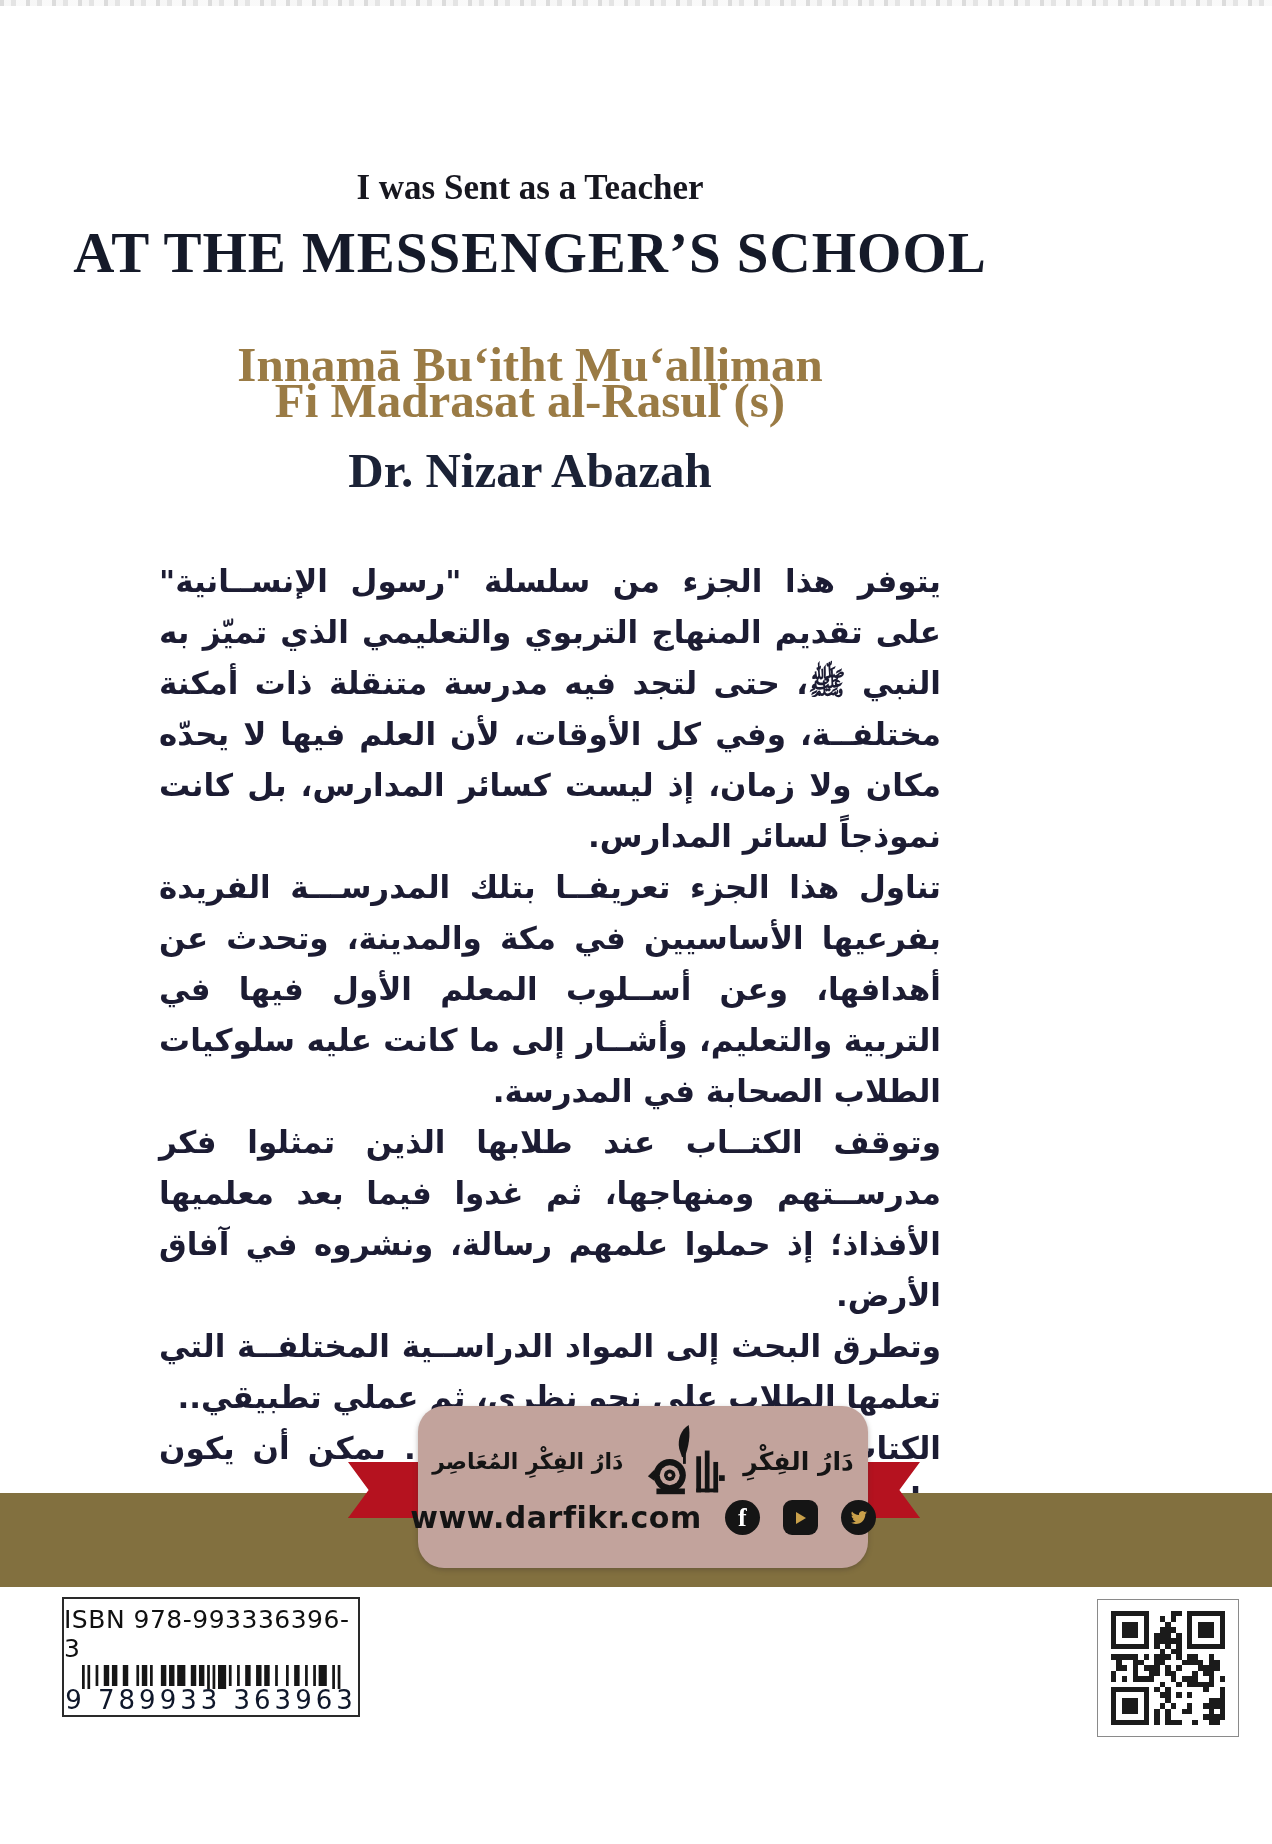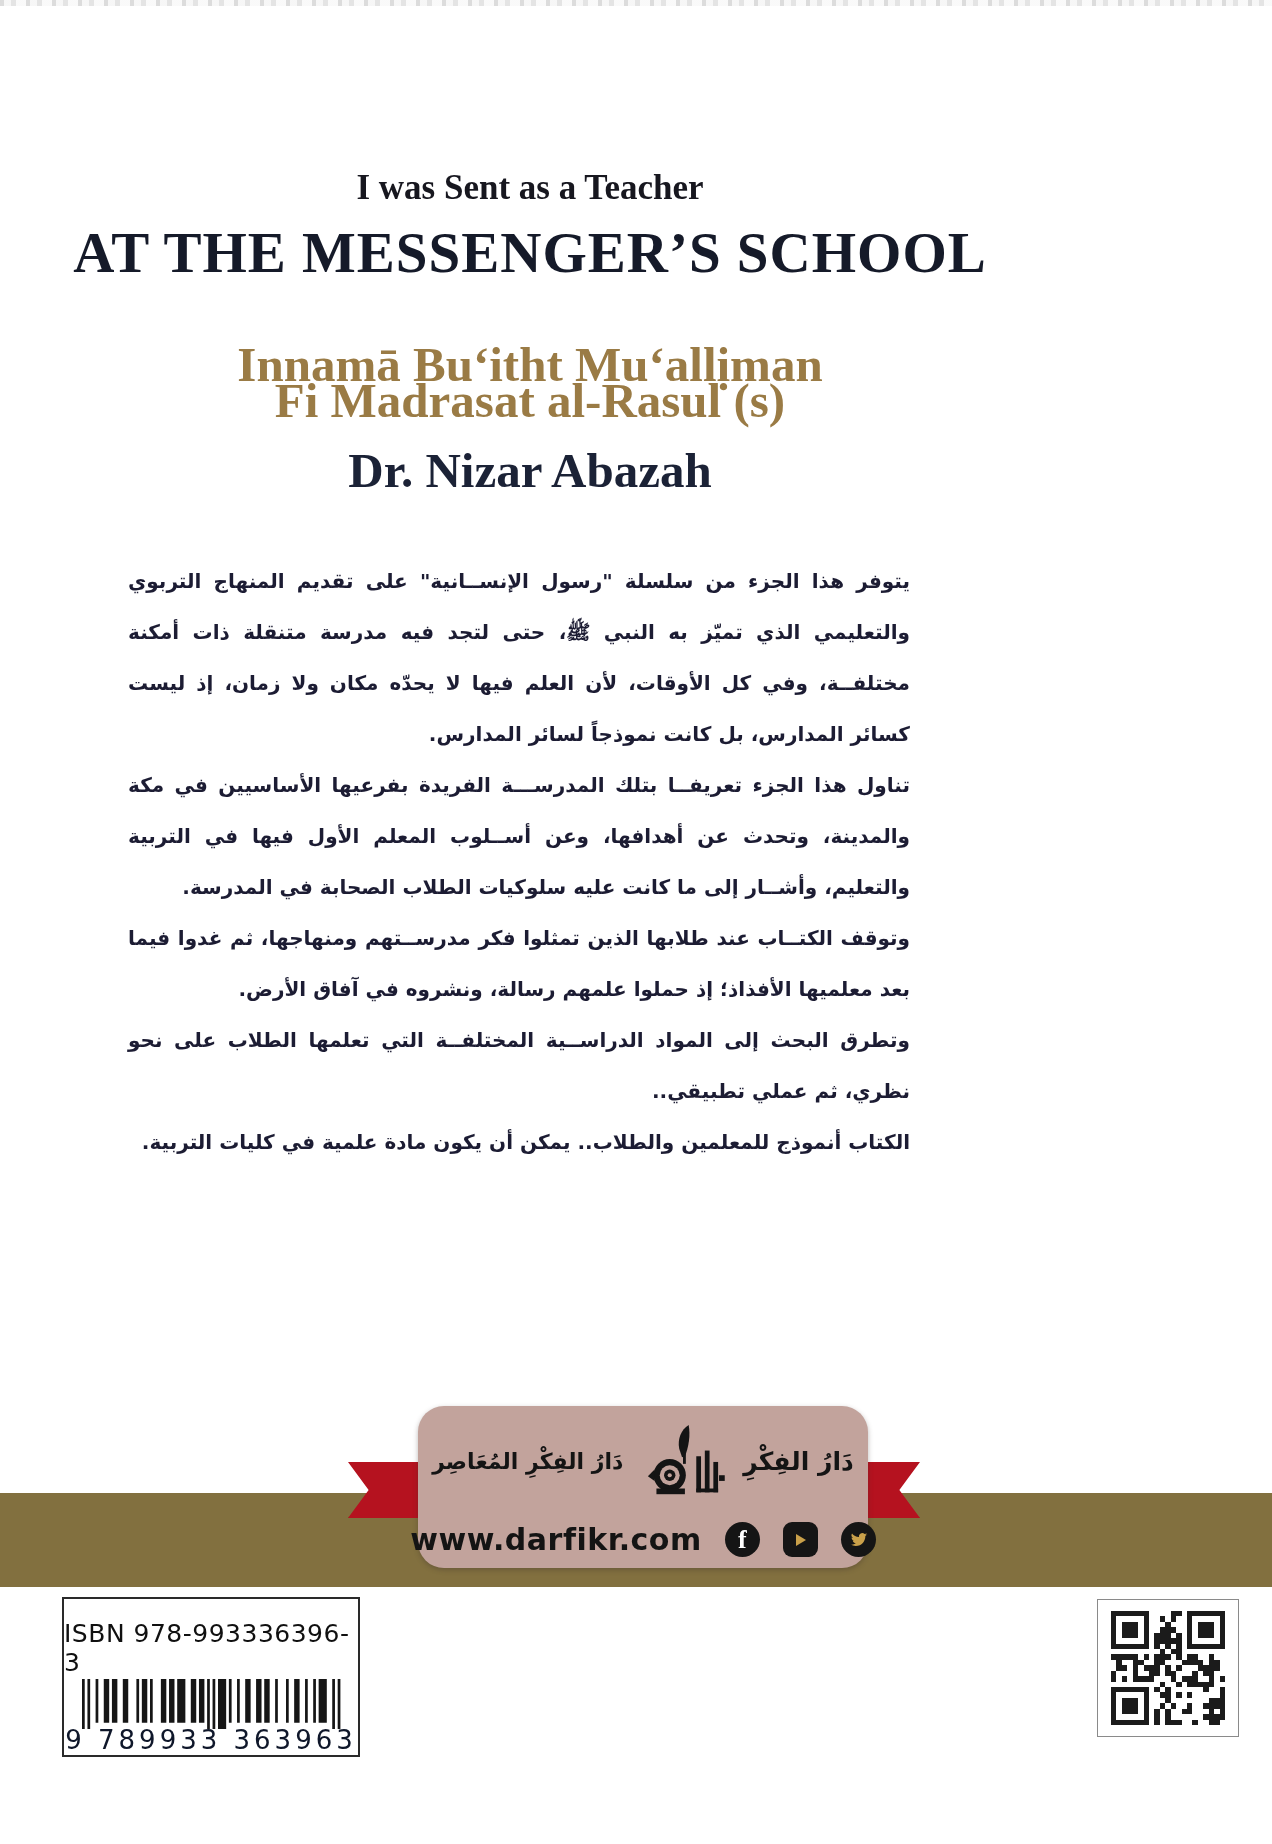--- a/index.html
+++ b/index.html
@@ -14,50 +14,50 @@
   }
   
   .titles{position:absolute;left:0;top:0;width:1060px;text-align:center;}
   .t-sub{position:absolute;top:168px;left:0;width:100%;font-size:35px;font-weight:bold;color:#17171f;}
   .t-main{position:absolute;top:220px;left:0;width:100%;font-size:57px;font-weight:bold;color:#151a29;letter-spacing:1px;}
   .t-tr{position:absolute;left:0;width:100%;font-size:49px;font-weight:bold;color:#9a7b45;}
   .t-tr1{top:306px;margin-top:30px;} .t-tr2{top:372px;}
   .t-author{position:absolute;top:442px;left:0;width:100%;font-size:49px;font-weight:bold;color:#1b2236;}
   
   .arabic{
-    position:absolute;left:128px;top:556px;width:782px;direction:rtl;
+    position:absolute;left:159px;top:556px;width:782px;direction:rtl;
     font-family:"DejaVu Sans",sans-serif;font-weight:bold;
-    font-size:20px;line-height:51px;color:#1c1c33;
+    font-size:31px;line-height:51px;color:#1c1c33;
     text-align:justify;text-align-last:right;
   }
   .arabic p{margin:0;}
   
   .band{position:absolute;left:0;top:1493px;width:1272px;height:94px;background:#82703f;z-index:1;}
   .ribbon{position:absolute;top:1462px;height:56px;background:#b5121f;z-index:2;box-shadow:0 3px 2px rgba(40,30,30,.45);}
   .ribbon-left{left:348px;width:86px;clip-path:polygon(0 0,100% 0,100% 100%,0 100%,24% 50%);}
   .ribbon-right{left:834px;width:86px;clip-path:polygon(0 0,100% 0,76% 50%,100% 100%,0 100%);}
   .plaque{
     position:absolute;left:418px;top:1406px;width:450px;height:162px;z-index:3;
     background:#c2a39c;border-radius:26px;box-shadow:0 2px 5px rgba(60,50,45,.35);
   }
   .plaque-top{display:flex;align-items:center;justify-content:center;gap:12px;padding-top:18px;direction:rtl;}
   .pub-name{font-family:"DejaVu Sans",sans-serif;font-weight:bold;color:#141414;white-space:nowrap;}
   .pub-classic{font-size:25px;}
   .pub-contemp{font-size:22px;}
   .logo-svg{width:96px;height:74px;flex:0 0 auto;}
-  .site-row{display:flex;align-items:flex-end;justify-content:center;gap:23px;margin-top:24px;}
+  .site-row{display:flex;align-items:flex-end;justify-content:center;gap:23px;margin-top:2px;}
   .site-url{font-family:"DejaVu Sans",sans-serif;font-weight:bold;font-size:30px;color:#141414;letter-spacing:.5px;}
   .soc{width:35px;height:35px;border-radius:50%;background:#151515;display:flex;align-items:center;justify-content:center;flex:0 0 auto;}
   .soc-yt{border-radius:9px;}
   .soc-f{color:#ffffff;font-family:"Liberation Serif",serif;font-weight:bold;font-size:26px;line-height:1;}
   
   .barcode-box{
-    position:absolute;left:62px;top:1597px;width:298px;height:160px;z-index:2;
+    position:absolute;left:62px;top:1597px;width:298px;height:120px;z-index:2;
     background:#ffffff;border:2px solid #2a2a2a;box-sizing:border-box;
-    display:flex;flex-direction:column;align-items:center;padding-top:20px;
+    display:flex;flex-direction:column;align-items:center;padding-top:6px;
   }
   .isbn-label{font-family:"DejaVu Sans",sans-serif;font-size:25px;color:#101010;letter-spacing:.5px;}
   .barcode-svg{width:262px;height:72px;margin-top:2px;}
   .barcode-digits{font-family:"DejaVu Sans",sans-serif;font-size:26px;color:#0f172a;letter-spacing:4px;margin-top:-4px;}
   
   .qr-box{
     position:absolute;left:1097px;top:1599px;width:142px;height:138px;z-index:2;
     background:#ffffff;border:1px solid #8a8a8a;box-sizing:border-box;padding:11px;
   }
   .qr-svg{width:100%;height:100%;}

